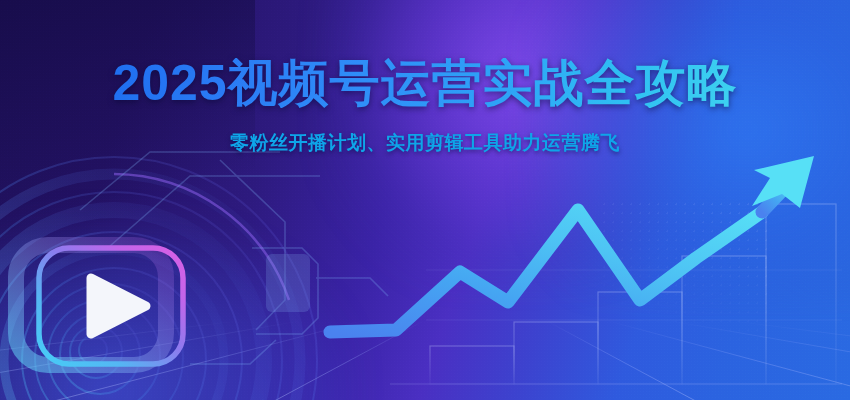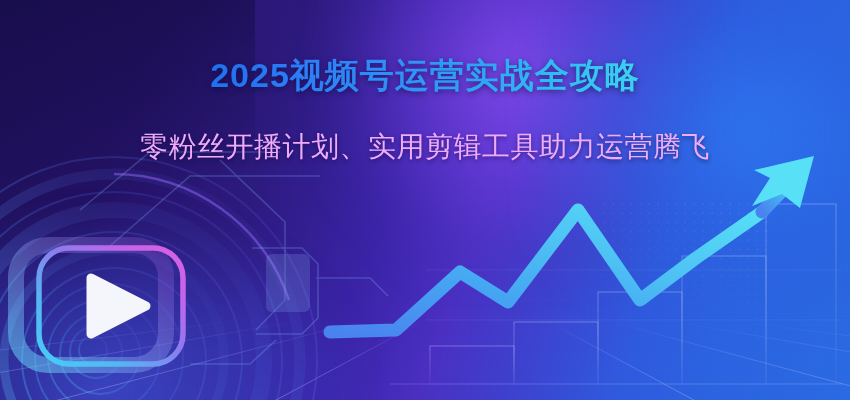--- a/index.html
+++ b/index.html
@@ -102,21 +102,21 @@
 
   
   .headline-wrap{
     position:absolute;
     left:0; right:0; top:58px;
     text-align:center;
     z-index:6;
   }
   .headline{
     display:inline-block;
-    font-size:34px;
+    font-size:50px;
     font-weight:bold;
     letter-spacing:1px;
     line-height:1;
     white-space:nowrap;
     background:linear-gradient(96deg,
        #1f6ff0 0%,
        #2a7bf4 18%,
        #2f8ef8 40%,
        #2ea3f7 62%,
        #2fc0f2 82%,
@@ -128,26 +128,26 @@
     filter:drop-shadow(0 2px 3px rgba(8,6,50,.55));
   }
   .subline-wrap{
     position:absolute;
     left:0; right:0; top:133px;
     text-align:center;
     z-index:6;
   }
   .subline{
     display:inline-block;
-    font-size:28px;
-    font-weight:normal;
+    font-size:19px;
+    font-weight:bold;
     letter-spacing:.5px;
     line-height:1;
     white-space:nowrap;
-    color:#f0abfc;
+    color:#0ea5e9;
     text-shadow:0 2px 4px rgba(10,6,50,.5);
   }
 
   
   .play-btn{
     position:absolute;
     left:34px; top:243px;
     width:154px; height:126px;
     z-index:7;
   }

